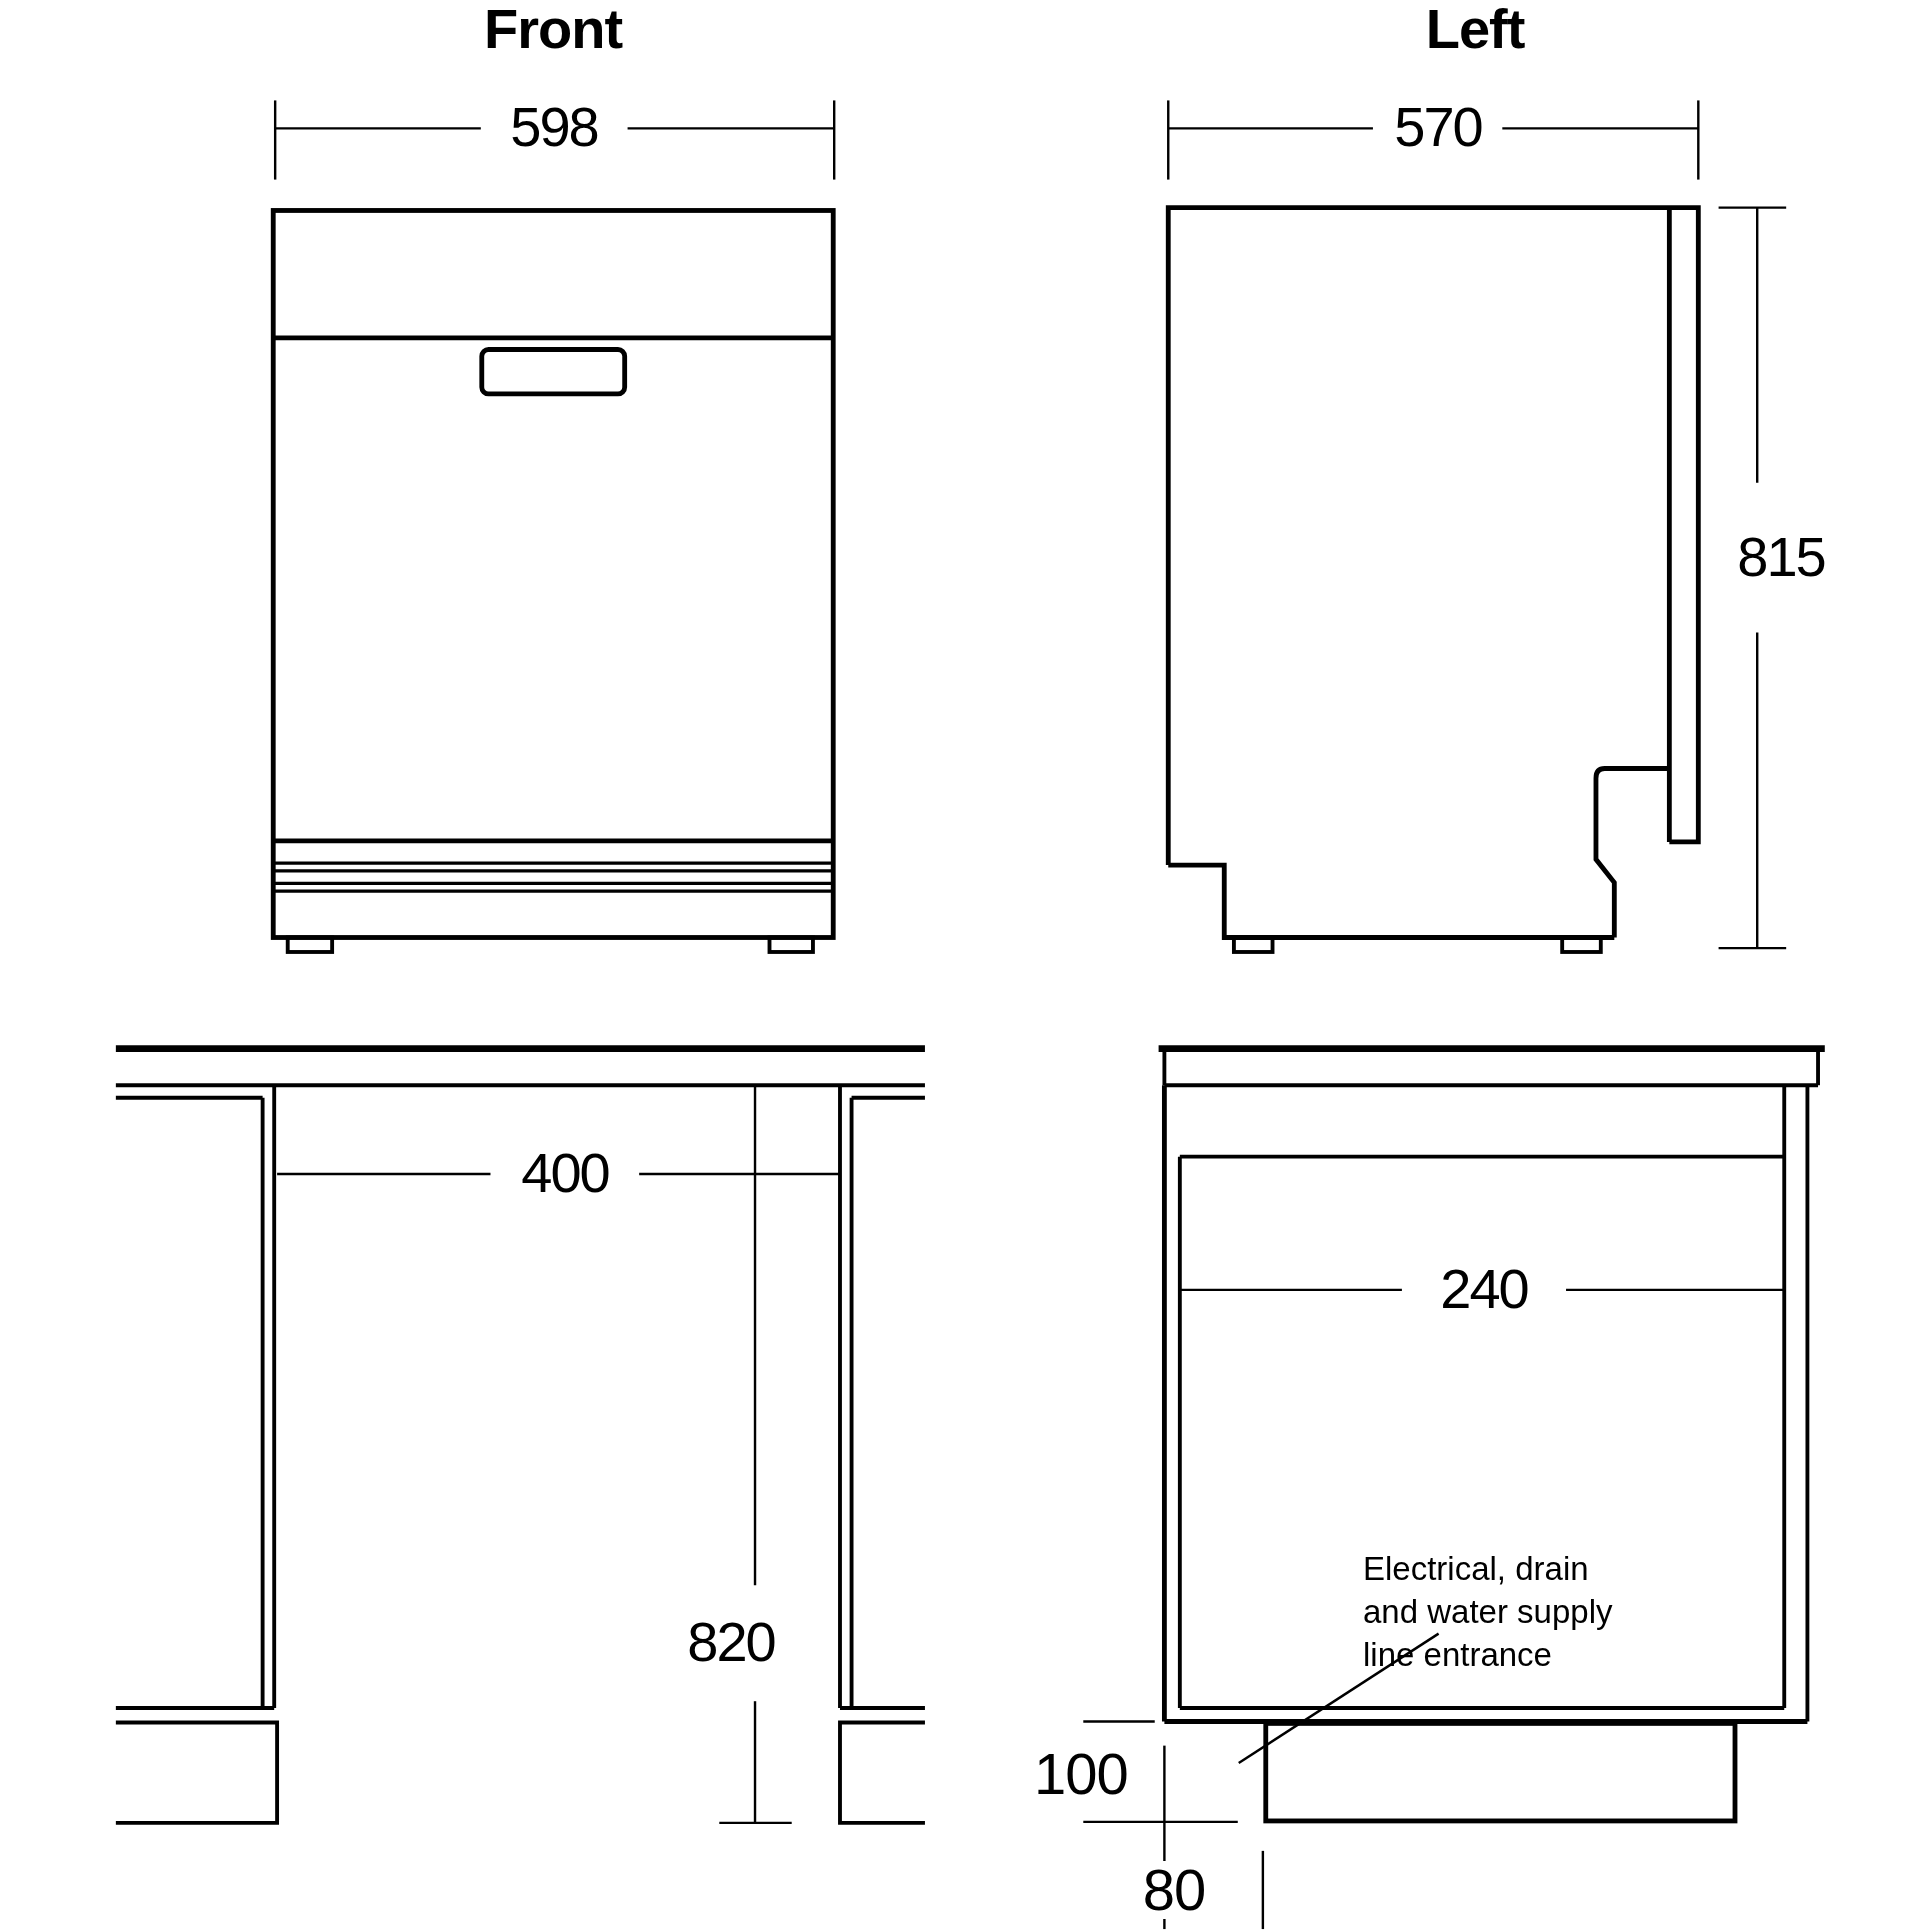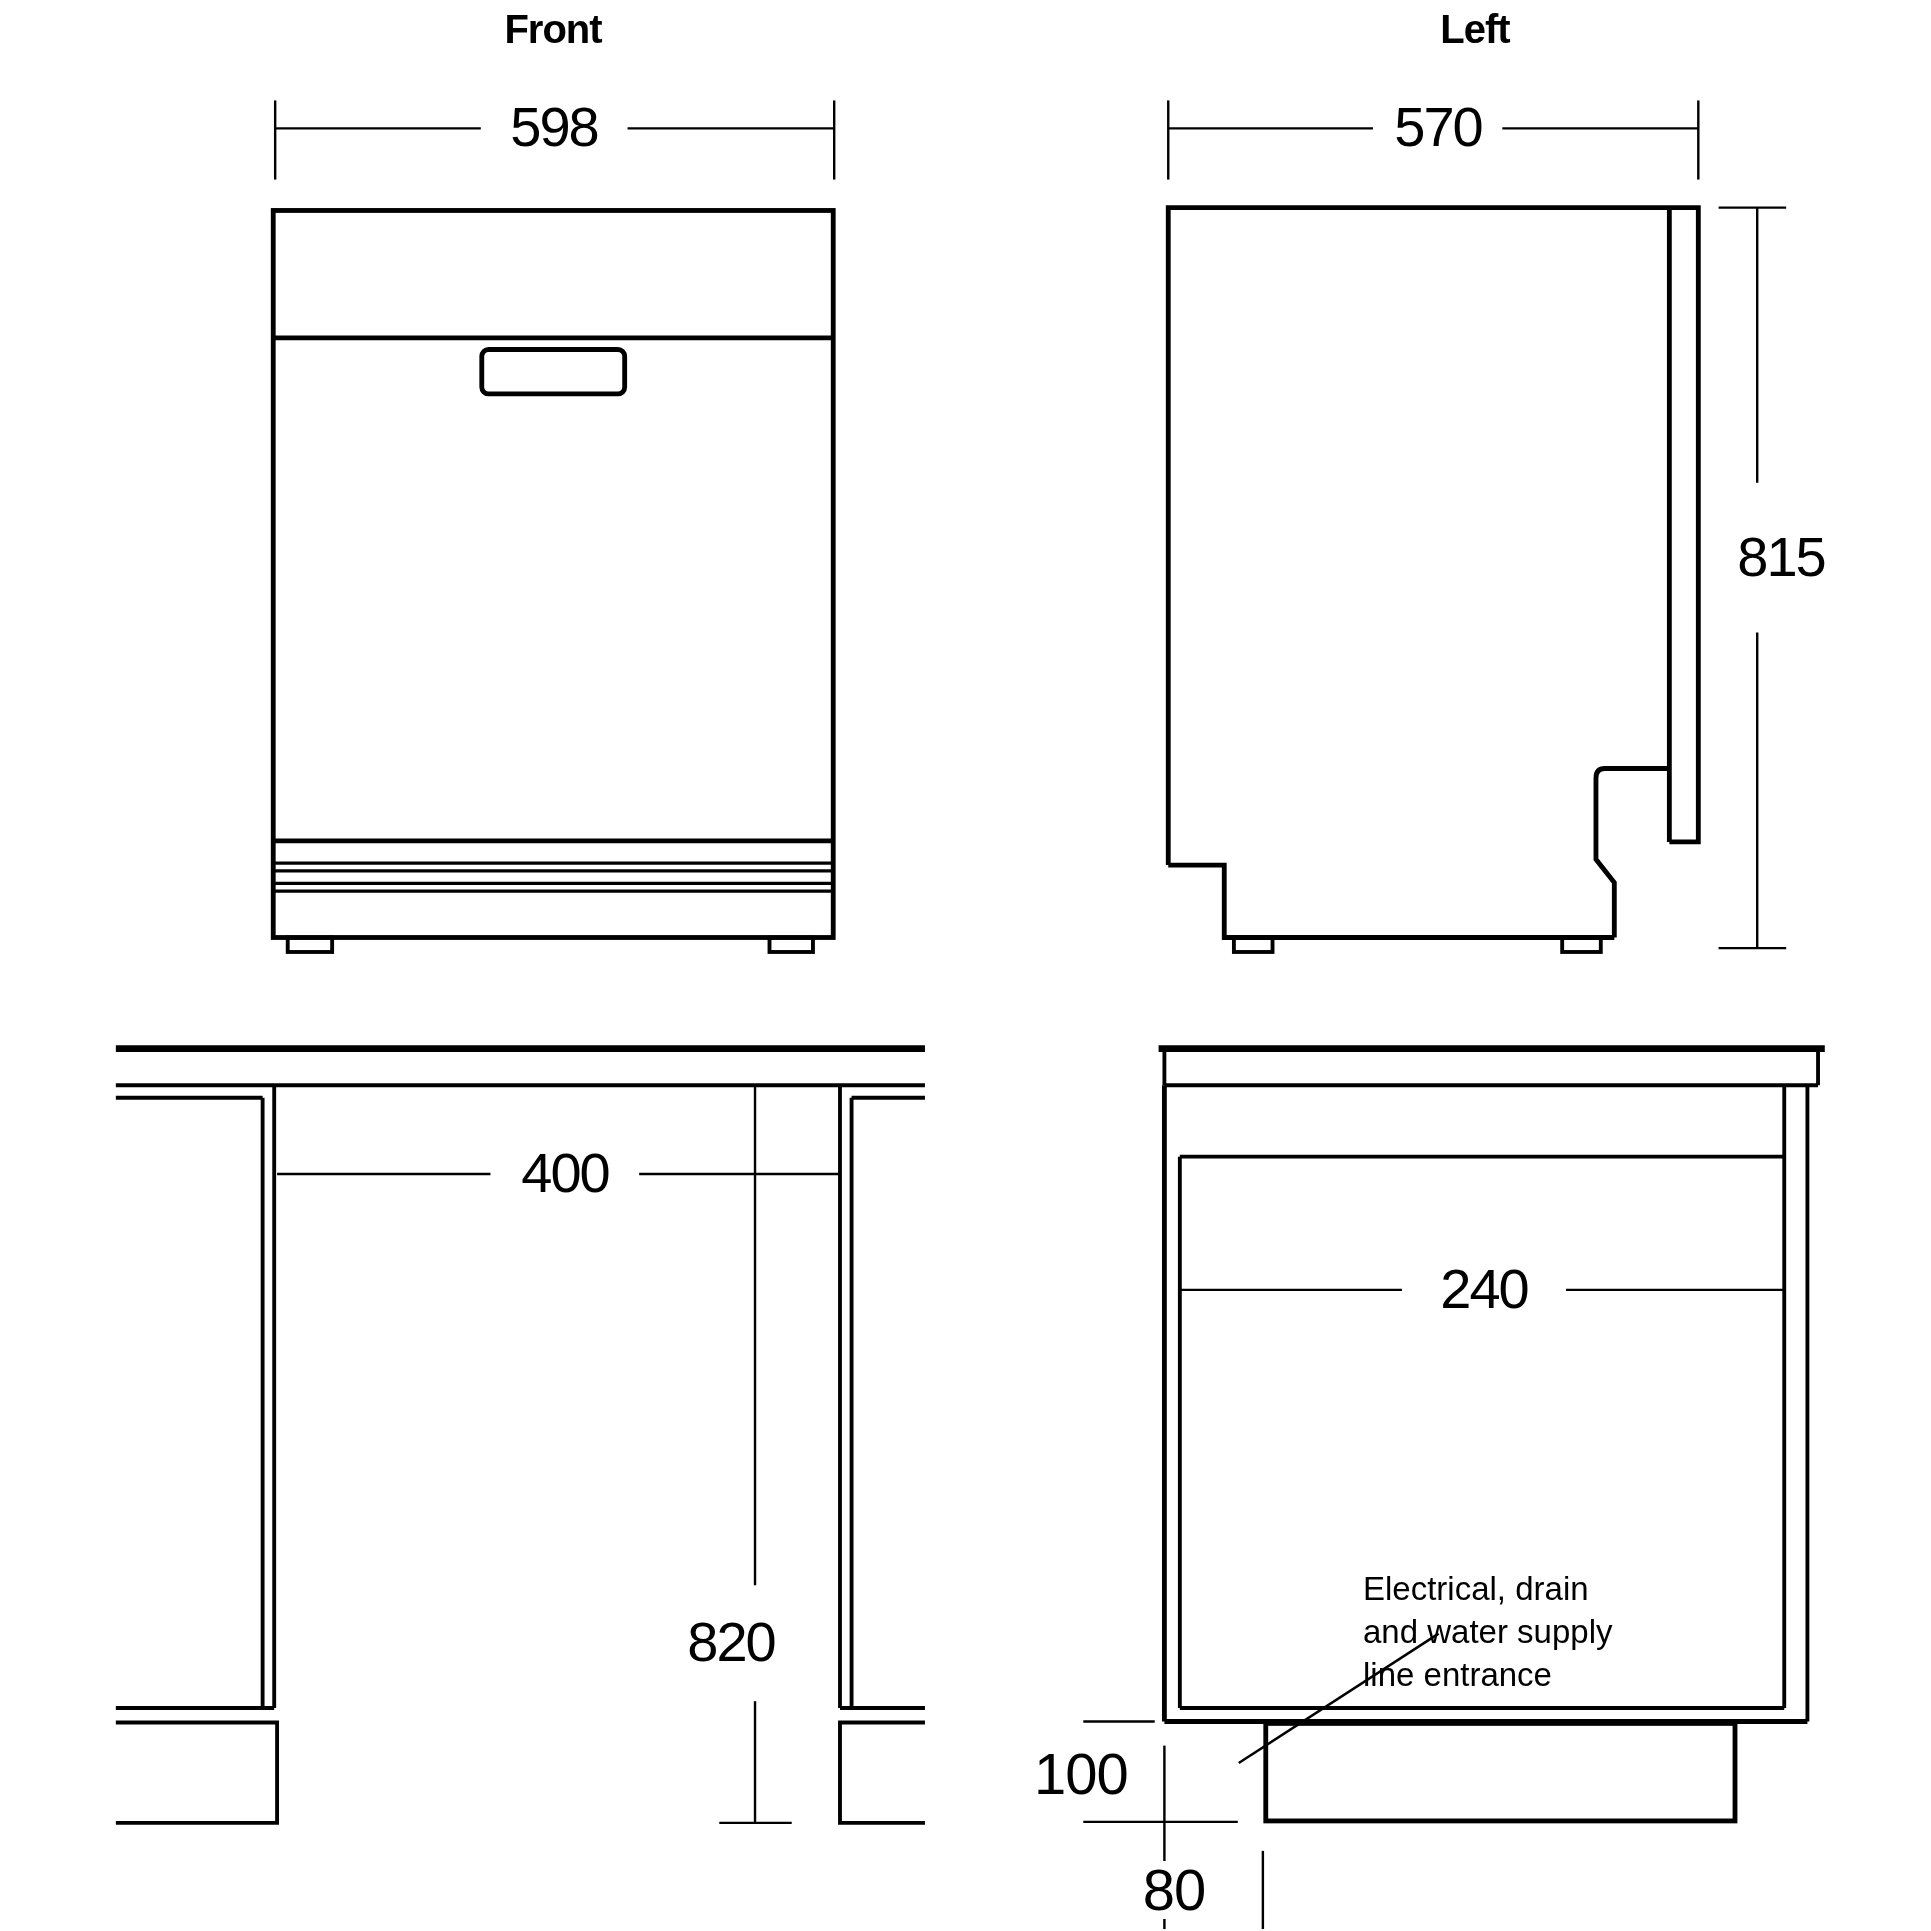--- a/index.html
+++ b/index.html
@@ -14,31 +14,30 @@
   #stage svg{position:absolute;left:0;top:0;}
   .lbl{
     position:absolute;
     transform:translate(-50%,-50%);
     white-space:nowrap;
     color:#000;
     background:#fff;
     line-height:1;
     padding:0 3.9px;
   }
-  .view-title{font-size:40px;font-weight:bold;letter-spacing:-1px;}
+  .view-title{font-size:56px;font-weight:bold;letter-spacing:-1px;}
   .dim-num{font-size:56px;letter-spacing:-1.9px;}
   .dim-num-sm{font-size:58px;letter-spacing:-1px;}
   .note{
     position:absolute;
     font-size:33px;
     line-height:43px;
     text-align:left;
     white-space:nowrap;
     color:#000;
-    margin-top:20px;
   }
 </style>
 </head>
 <body>
 
 <div id="stage">
 
   <svg width="1931" height="1931" viewBox="0 0 2000 2000" fill="none" stroke="#000" stroke-linecap="butt" stroke-linejoin="miter">
 
     <g>

